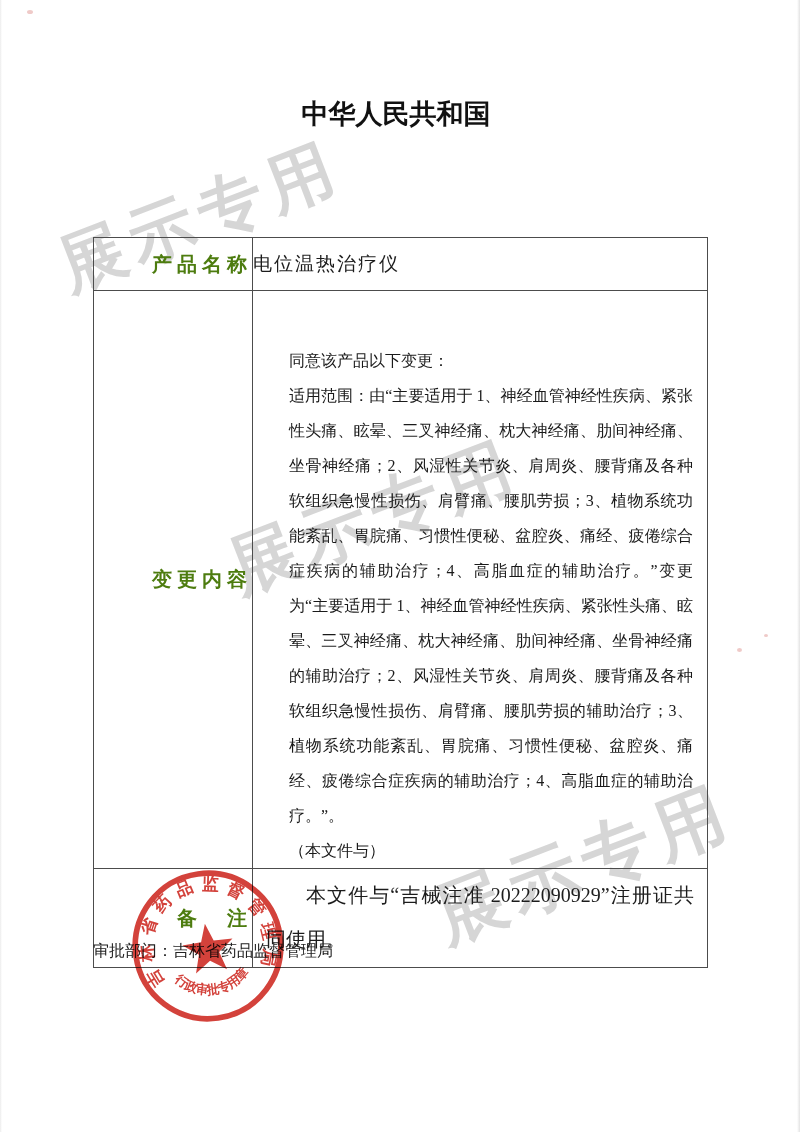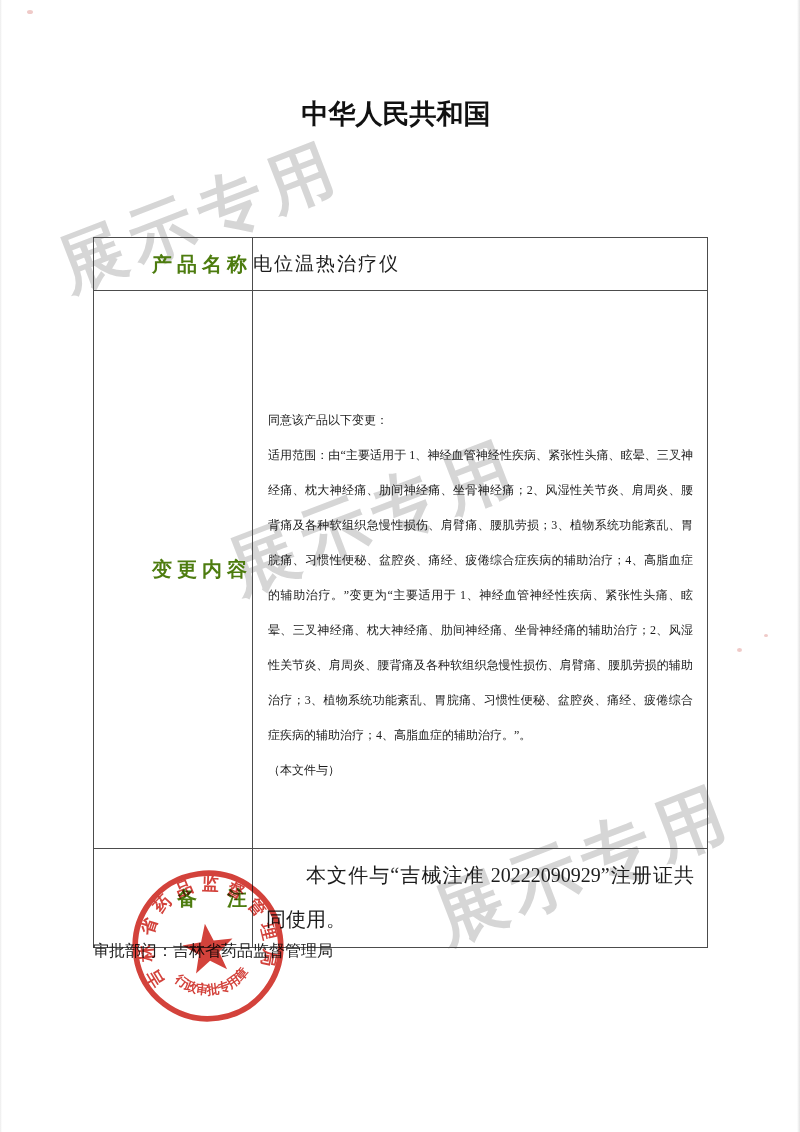--- a/index.html
+++ b/index.html
@@ -30,21 +30,21 @@
   
   table.doc { position:absolute; left:93px; top:237px; width:615px; border-collapse:collapse; table-layout:fixed; }
   table.doc td { border:1px solid #4c4c4c; vertical-align:middle; }
   td.lbl { width:159px; text-align:right; font-family:"Liberation Sans", sans-serif;
            font-weight:600; font-size:20px; letter-spacing:5px; color:#4d7c0f; }
   tr.r1 td { height:53px; }
   tr.r2 td { height:558px; }
   tr.r3 td { height:87px; }
   td.val-product { text-align:left; font-size:19px; letter-spacing:2px; }
   td.val-change { vertical-align:top; padding:52px 14px 0 15px; }
-  td.val-change p { font-size:12px; line-height:35px; text-align:justify; color:#1a1a1a; }
+  td.val-change p { font-size:16px; line-height:35px; text-align:justify; color:#1a1a1a;margin-left:21px; }
   td.val-remark { padding:4px 13px 6px 13px; }
   td.val-remark p { font-size:20px; line-height:44px; text-indent:2em; text-align:justify; }
 
   
   .footer { position:absolute; left:93px; top:941px; width:615px; display:flex;
             justify-content:space-between; font-size:16px; color:#222; }
   .footer .date { letter-spacing:1px; }
   .footer .date .v { margin-left:12px; }
 
   

